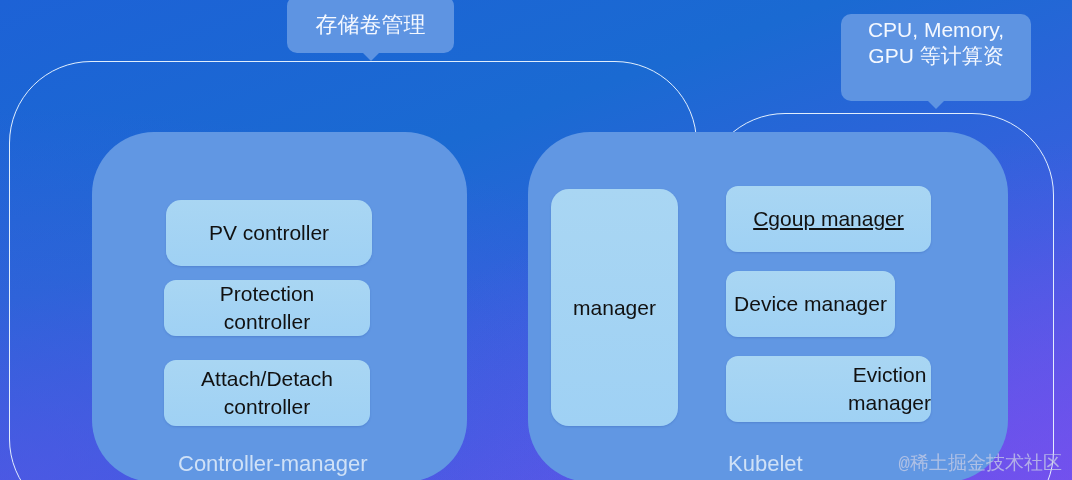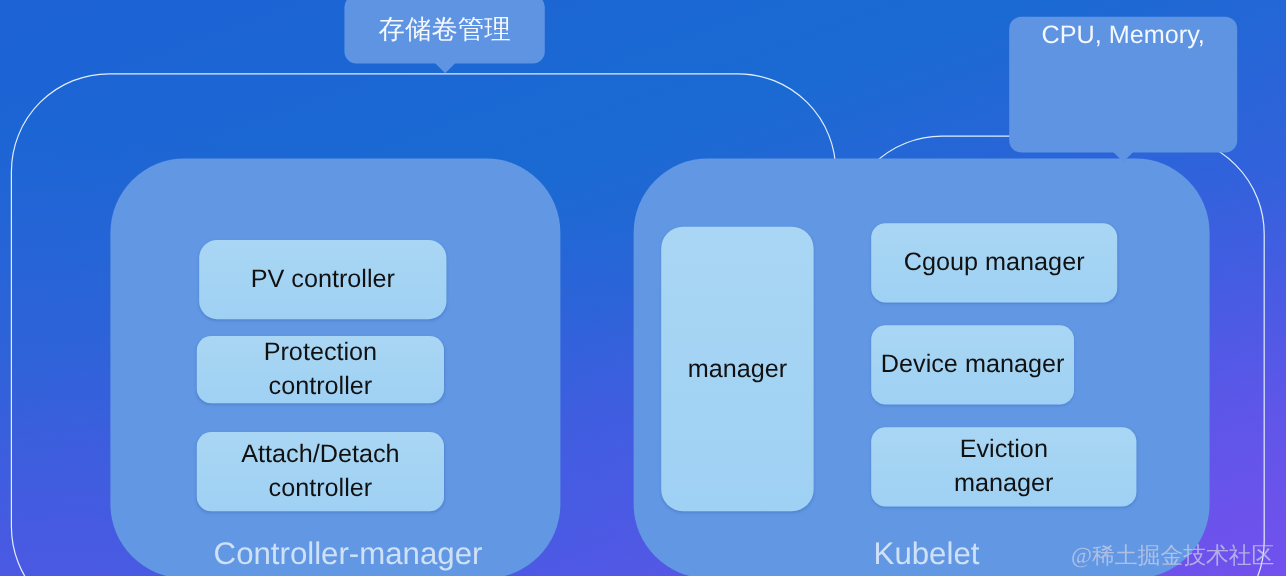--- a/index.html
+++ b/index.html
@@ -20,45 +20,45 @@
     }
     .outline-storage { left: 9px; top: 61px; width: 688px; height: 460px; border-radius: 82px; }
     .outline-compute { left: 703px; top: 113px; width: 351px; height: 420px; border-radius: 82px; }
     .panel {
       position: absolute; background: #6197e3; border-radius: 62px;
       box-sizing: border-box;
     }
     .panel-cm { left: 92px; top: 132px; width: 375px; height: 350px; }
     .panel-kubelet { left: 528px; top: 132px; width: 480px; height: 350px; }
     .panel-label {
-      position: absolute; color: #cfe1f7; font-size: 26px; bottom: 5px;
+      position: absolute; color: #cfe1f7; font-size: 22px; bottom: 5px;
     }
     .panel-cm .panel-label { left: 86px; }
     .panel-kubelet .panel-label { left: 200px; }
     .box {
       position: absolute; box-sizing: border-box;
       background: linear-gradient(180deg, #a9d6f3 0%, #9fd1f4 100%);
       border-radius: 12px; color: #111; font-size: 21px; line-height: 28px;
       display: flex; align-items: center; justify-content: center; text-align: center;
       box-shadow: 0 1px 2px rgba(40,80,160,0.25);
     }
     .callout {
       position: absolute; background: #5e94e2; border-radius: 10px;
       color: #f4f8ff; text-align: center;
     }
     .callout::after {
       content: ""; position: absolute; left: 50%; bottom: -8px; transform: translateX(-50%);
       border-left: 9px solid transparent; border-right: 9px solid transparent;
       border-top: 9px solid #5e94e2;
     }
     .callout-storage { left: 287px; top: -4px; width: 167px; height: 57px; font-size: 22px; line-height: 57px; }
-    .callout-compute { left: 841px; top: 14px; width: 190px; height: 113px; font-size: 21px; line-height: 26px; padding-top: 3px; box-sizing: border-box; }
+    .callout-compute { left: 841px; top: 14px; width: 190px; height: 87px; font-size: 21px; line-height: 26px; padding-top: 3px; box-sizing: border-box; }
     .watermark {
       position: absolute; right: 10px; bottom: 4px; font-size: 19px;
-      color: rgba(200,205,230,0.75); font-family: Liberation Serif, serif;
+      color: rgba(200,205,230,0.75); font-family: Liberation Mono, monospace;
     }
   </style>
 </head>
 <body>
 
 <div class="bg-overlay"></div>
 
 <div class="outline outline-storage"></div>
 <div class="outline outline-compute"></div>
 
@@ -87,37 +87,38 @@
     <div>controller</div>
   </div>
 </div>
 
 <div class="box" style="left:551px;top:189px;width:127px;height:237px;border-radius:18px;">
   <div>
     <div>manager</div>
   </div>
 </div>
 
-<div class="box" style="left:726px;top:186px;width:205px;height:66px;">
+<div class="box" style="left:726px;top:186px;width:205px;height:66px;text-decoration:underline;">
   <div>
     <div>Cgoup manager</div>
   </div>
 </div>
 <div class="box" style="left:726px;top:271px;width:169px;height:66px;">
   <div>
     <div>Device manager</div>
   </div>
 </div>
-<div class="box" style="left:726px;top:356px;width:221px;height:66px;">
+<div class="box" style="left:726px;top:356px;width:205px;height:66px;justify-content:flex-end;">
   <div>
     <div>Eviction</div>
     <div>manager</div>
   </div>
 </div>
 
 <div class="callout callout-storage">
   <span>存储卷管理</span>
 </div>
 <div class="callout callout-compute">
   <div>CPU, Memory,</div>
+  <div>GPU 等计算资</div>
 </div>
 
 <div class="watermark">@稀土掘金技术社区</div>
 
 </body></html>

